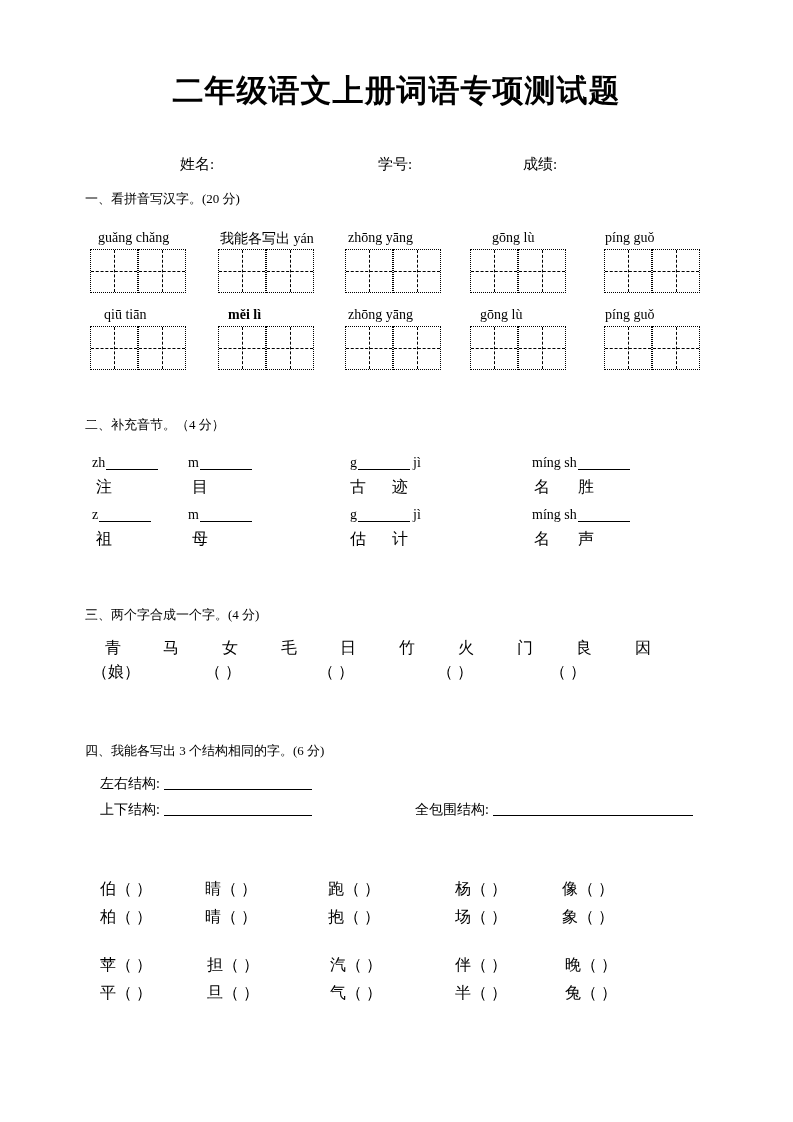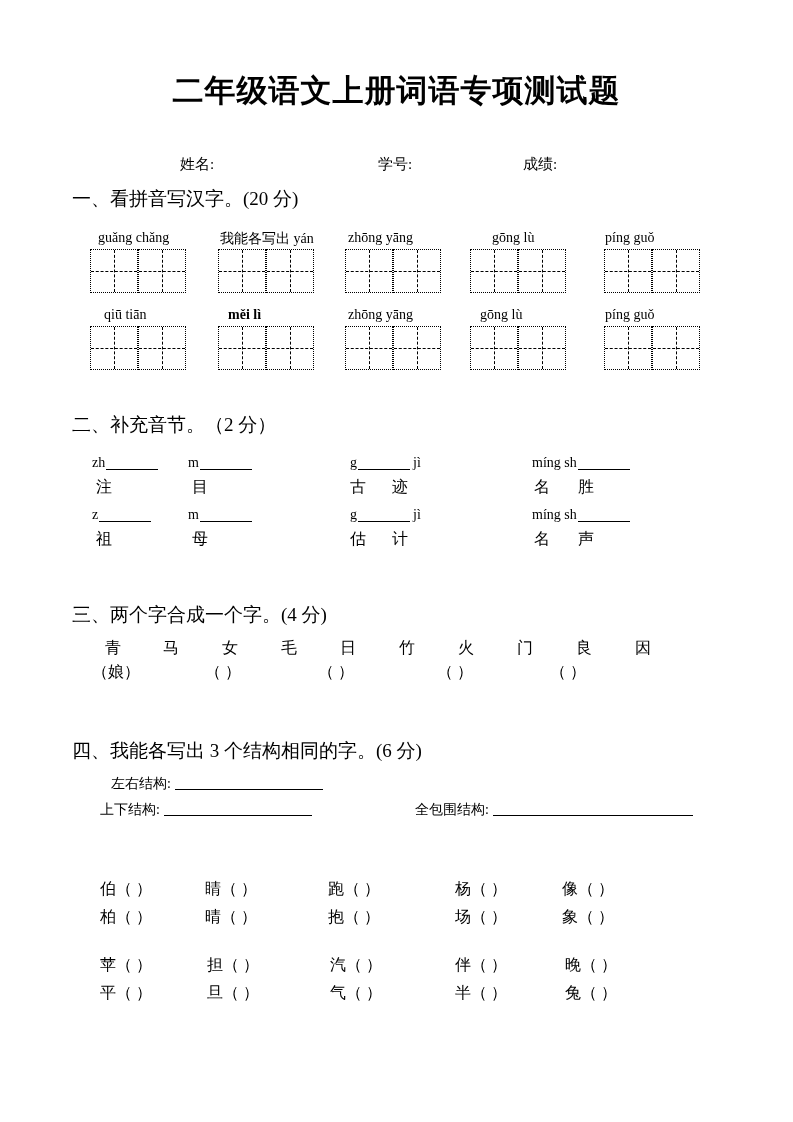--- a/index.html
+++ b/index.html
@@ -52,22 +52,22 @@
     position: absolute;
     white-space: nowrap;
   }
   .id-name  { left: 180px; }
   .id-num   { left: 378px; }
   .id-score { left: 523px; }
 
   
   .sec-head {
     position: absolute;
-    left: 72px;
-    font-size: 19px;
+    left: 85px;
+    font-size: 13px;
     white-space: nowrap;
     line-height: 26px;
   }
 
   
   .py-row {
     position: absolute;
     height: 20px;
     font-family: "Liberation Serif", "DejaVu Serif", serif;
     font-size: 14px;
@@ -240,21 +240,21 @@
     <div class="tzg-group" style="left:470px;">
         <div class="tzg"></div>
         <div class="tzg"></div>
       </div>
     <div class="tzg-group" style="left:604px;">
         <div class="tzg"></div>
         <div class="tzg"></div>
       </div>
   </div>
 
-  <div class="sec-head" style="top:412px;">二、补充音节。（2 分）</div>
+  <div class="sec-head" style="top:412px;">二、补充音节。（4 分）</div>
 
   <div class="syl-cell" style="top:455px; left:92px;">
     <span class="syl-pre">zh</span><span class="syl-blank"></span>
   </div>
   <div class="syl-cell" style="top:455px; left:188px;">
     <span class="syl-pre">m</span><span class="syl-blank"></span>
   </div>
   <div class="syl-cell" style="top:455px; left:350px;">
     <span class="syl-pre">g</span><span class="syl-blank"></span><span class="syl-suf">jì</span>
   </div>
@@ -307,21 +307,21 @@
   <div class="char-line" style="top:662px; left:0; width:793px;">
     <span style="left:92px;">（娘）</span>
     <span style="left:205px;">（    ）</span>
     <span style="left:318px;">（    ）</span>
     <span style="left:437px;">（    ）</span>
     <span style="left:550px;">（    ）</span>
   </div>
 
   <div class="sec-head" style="top:738px;">四、我能各写出 3 个结构相同的字。(6 分)</div>
 
-  <div class="struct-item" style="top:775px; left:100px;margin-left:11px;">
+  <div class="struct-item" style="top:775px; left:100px;">
     <span class="lbl">左右结构:</span><span class="struct-blank" style="width:148px;"></span>
   </div>
   <div class="struct-item" style="top:801px; left:100px;">
     <span class="lbl">上下结构:</span><span class="struct-blank" style="width:148px;"></span>
   </div>
   <div class="struct-item" style="top:801px; left:415px;">
     <span class="lbl">全包围结构:</span><span class="struct-blank" style="width:200px;"></span>
   </div>
 
 

